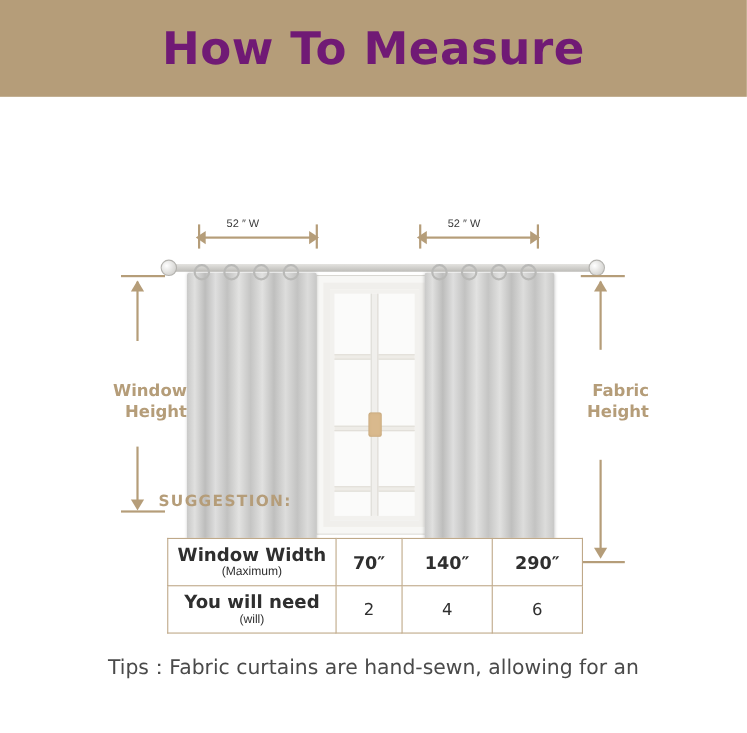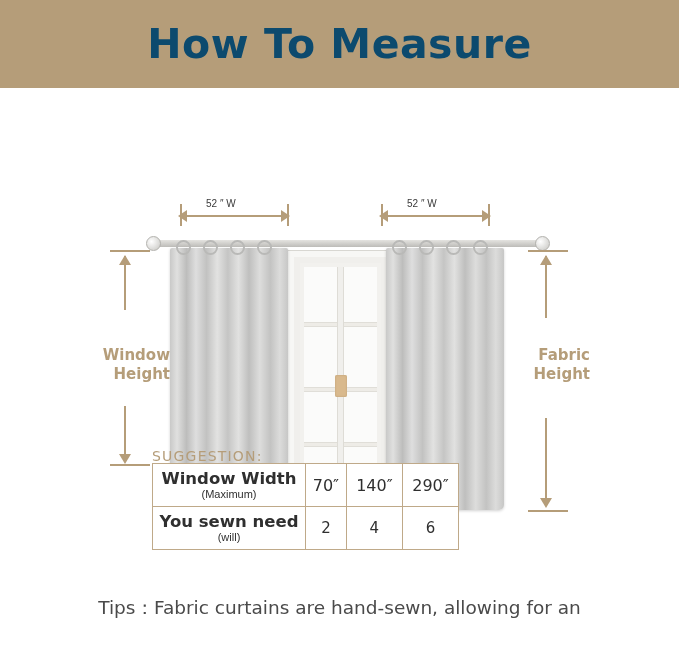--- a/index.html
+++ b/index.html
@@ -19,21 +19,21 @@
   .header {
     width: 679px;
     height: 88px;
     background: #b59d79;
     display: flex;
     align-items: center;
     justify-content: center;
     box-sizing: border-box;
   }
   .header-title {
-    color: #0c4a6e;
+    color: #701a75;
     font-size: 41px;
     font-weight: bold;
     letter-spacing: 0.5px;
     font-family: "DejaVu Sans", sans-serif;
   }
 
   
   .diagram {
     position: relative;
     width: 679px;
@@ -208,33 +208,33 @@
     font-weight: bold;
     color: #b59d79;
     line-height: 19px;
     text-align: right;
     font-family: "DejaVu Sans", sans-serif;
   }
 
   
   .suggestion {
     position: absolute;
-    left: 152px;
+    left: 144px;
     top: 448px;
     font-size: 14px;
-    font-weight: normal;
+    font-weight: bold;
     letter-spacing: 1.2px;
     color: #b59d79;
     font-family: "DejaVu Sans", sans-serif;
   }
   table.measure-table {
     position: absolute;
     left: 152px;
-    top: 463px;
-    width: 307px;
+    top: 489px;
+    width: 378px;
     border-collapse: collapse;
     background: #fff;
   }
   table.measure-table td {
     border: 1px solid #bfa989;
     text-align: center;
     color: #2f2f2f;
     padding: 0;
     height: 42px;
   }
@@ -249,21 +249,21 @@
     line-height: 19px;
   }
   .cell-sub {
     font-size: 11px;
     display: block;
     line-height: 13px;
     font-family: "Liberation Sans", sans-serif;
   }
   .val-cell {
     font-size: 16px;
-    font-weight: normal;
+    font-weight: bold;
     font-family: "DejaVu Sans", sans-serif;
   }
   .val-num {
     font-size: 15px;
     font-weight: normal;
     font-family: "DejaVu Sans", sans-serif;
   }
 
   
   .tips {
@@ -367,21 +367,21 @@
     <td class="label-cell">
       <span class="cell-main">Window Width</span>
       <span class="cell-sub">(Maximum)</span>
     </td>
     <td class="val-cell">70″</td>
     <td class="val-cell">140″</td>
     <td class="val-cell">290″</td>
   </tr>
   <tr>
     <td class="label-cell">
-      <span class="cell-main">You sewn need</span>
+      <span class="cell-main">You will need</span>
       <span class="cell-sub">(will)</span>
     </td>
     <td class="val-num">2</td>
     <td class="val-num">4</td>
     <td class="val-num">6</td>
   </tr>
 </tbody>
   </table>
 
 <div class="tips">

